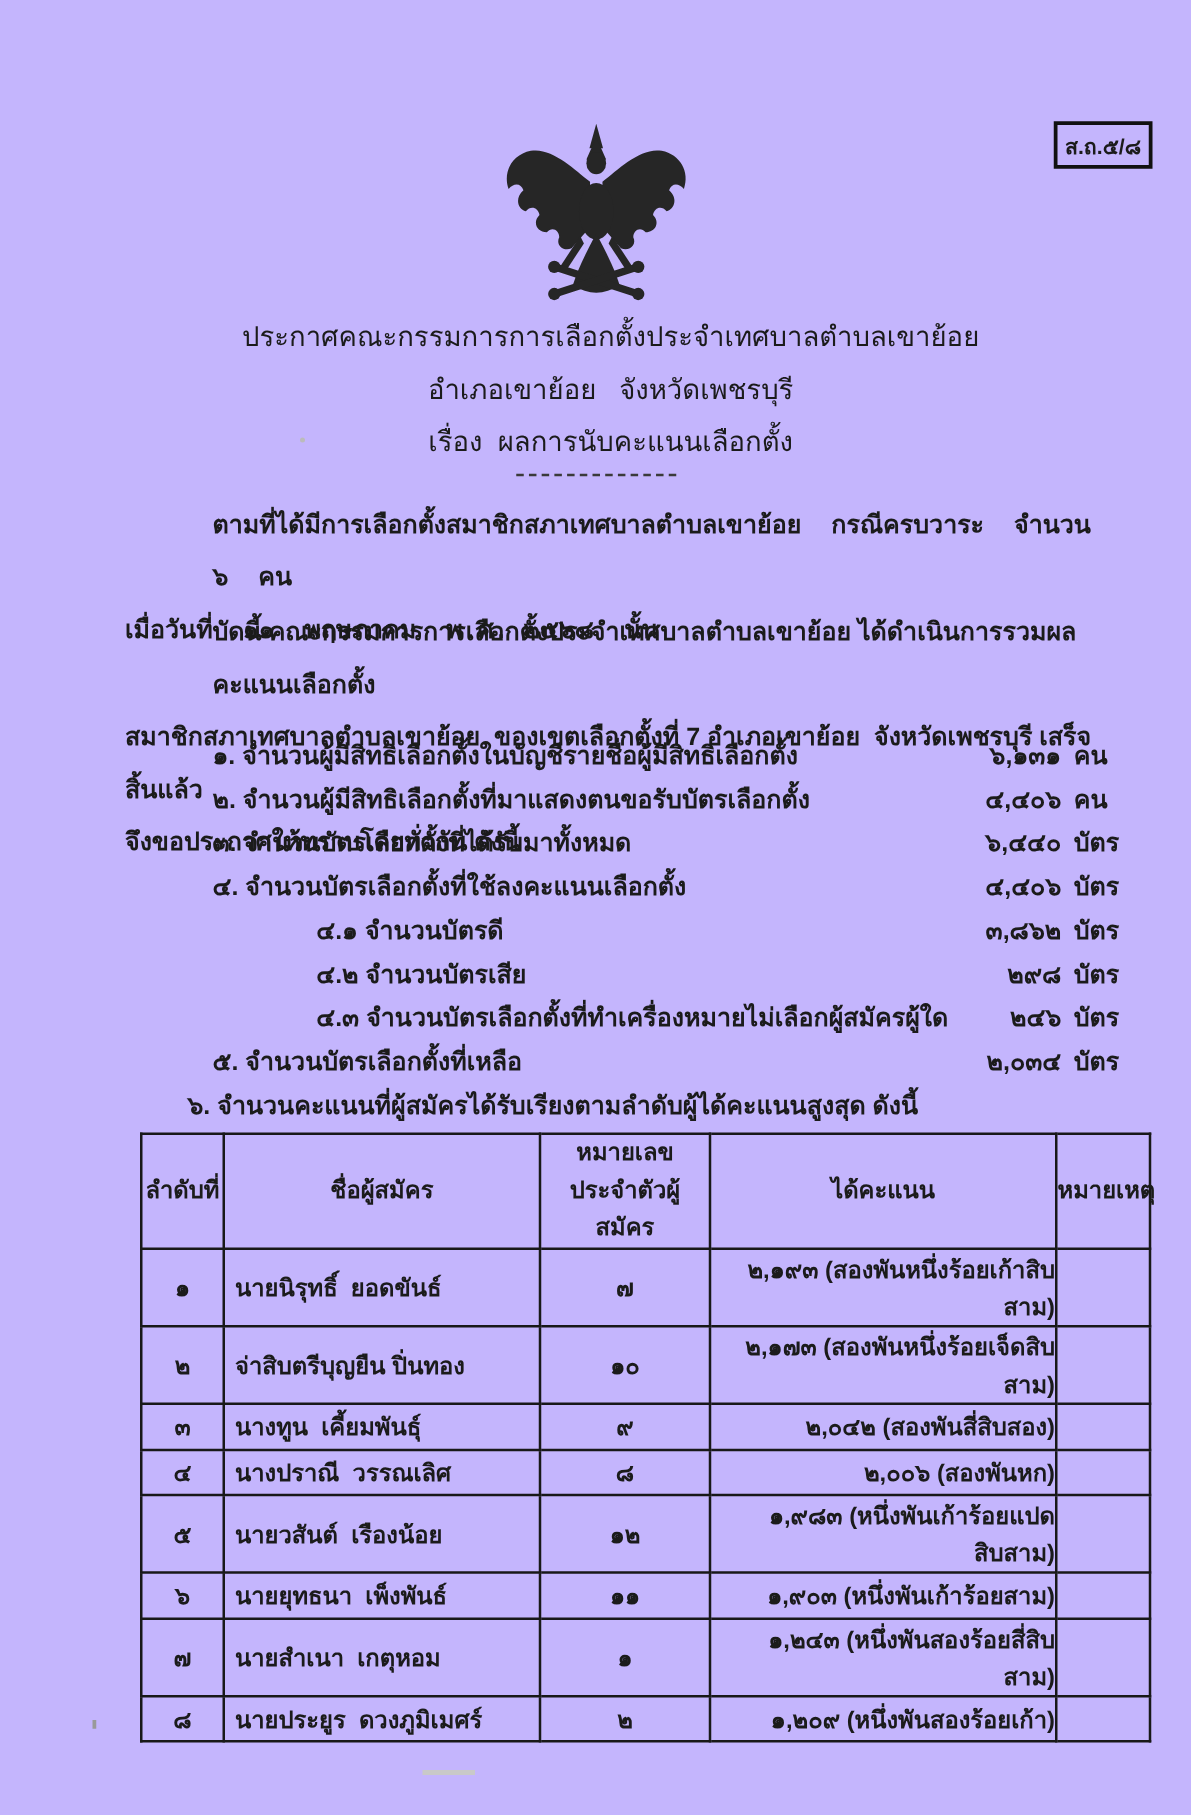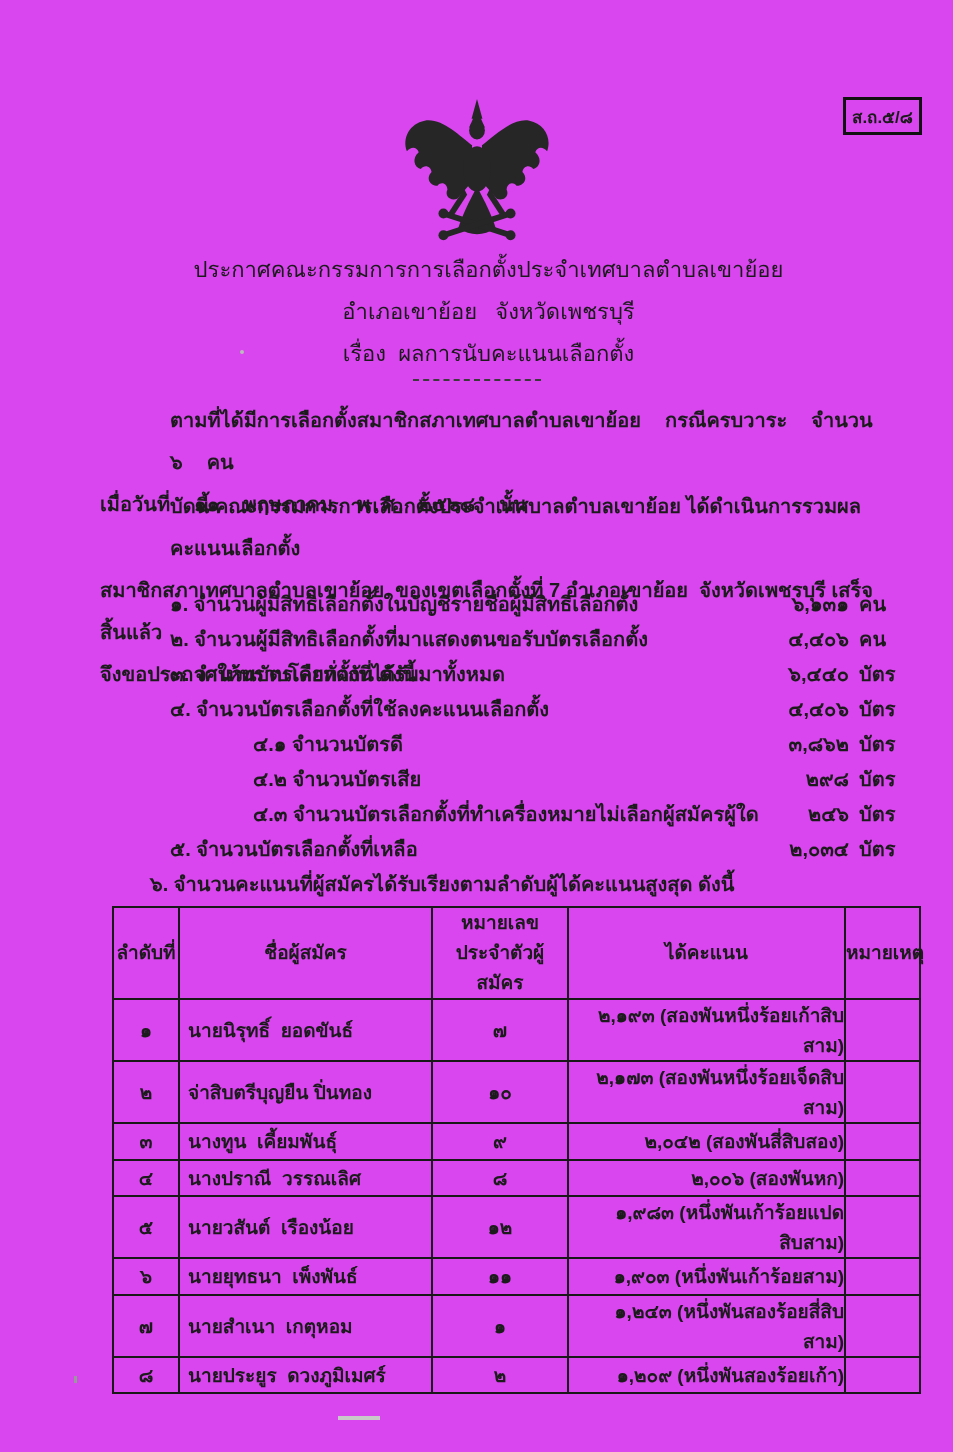--- a/index.html
+++ b/index.html
@@ -2,21 +2,21 @@
 <html><head>
 <meta charset="utf-8">
 <style>
   * { box-sizing: border-box; margin: 0; padding: 0; }
   html, body { background: #e8e8e8; }
   .page {
     position: relative;
     width: 953px;
     height: 1452px;
     margin: 0 auto;
-    background: #d946ef;
+    background: #c4b5fd;
     font-family: "Liberation Sans", "DejaVu Sans", sans-serif;
     color: #1b1b1b;
     overflow: hidden;
   }
   [data-bind] { white-space: pre-wrap; }
 
   
   .form-code {
     position: absolute;
     top: 97px; left: 843px;

